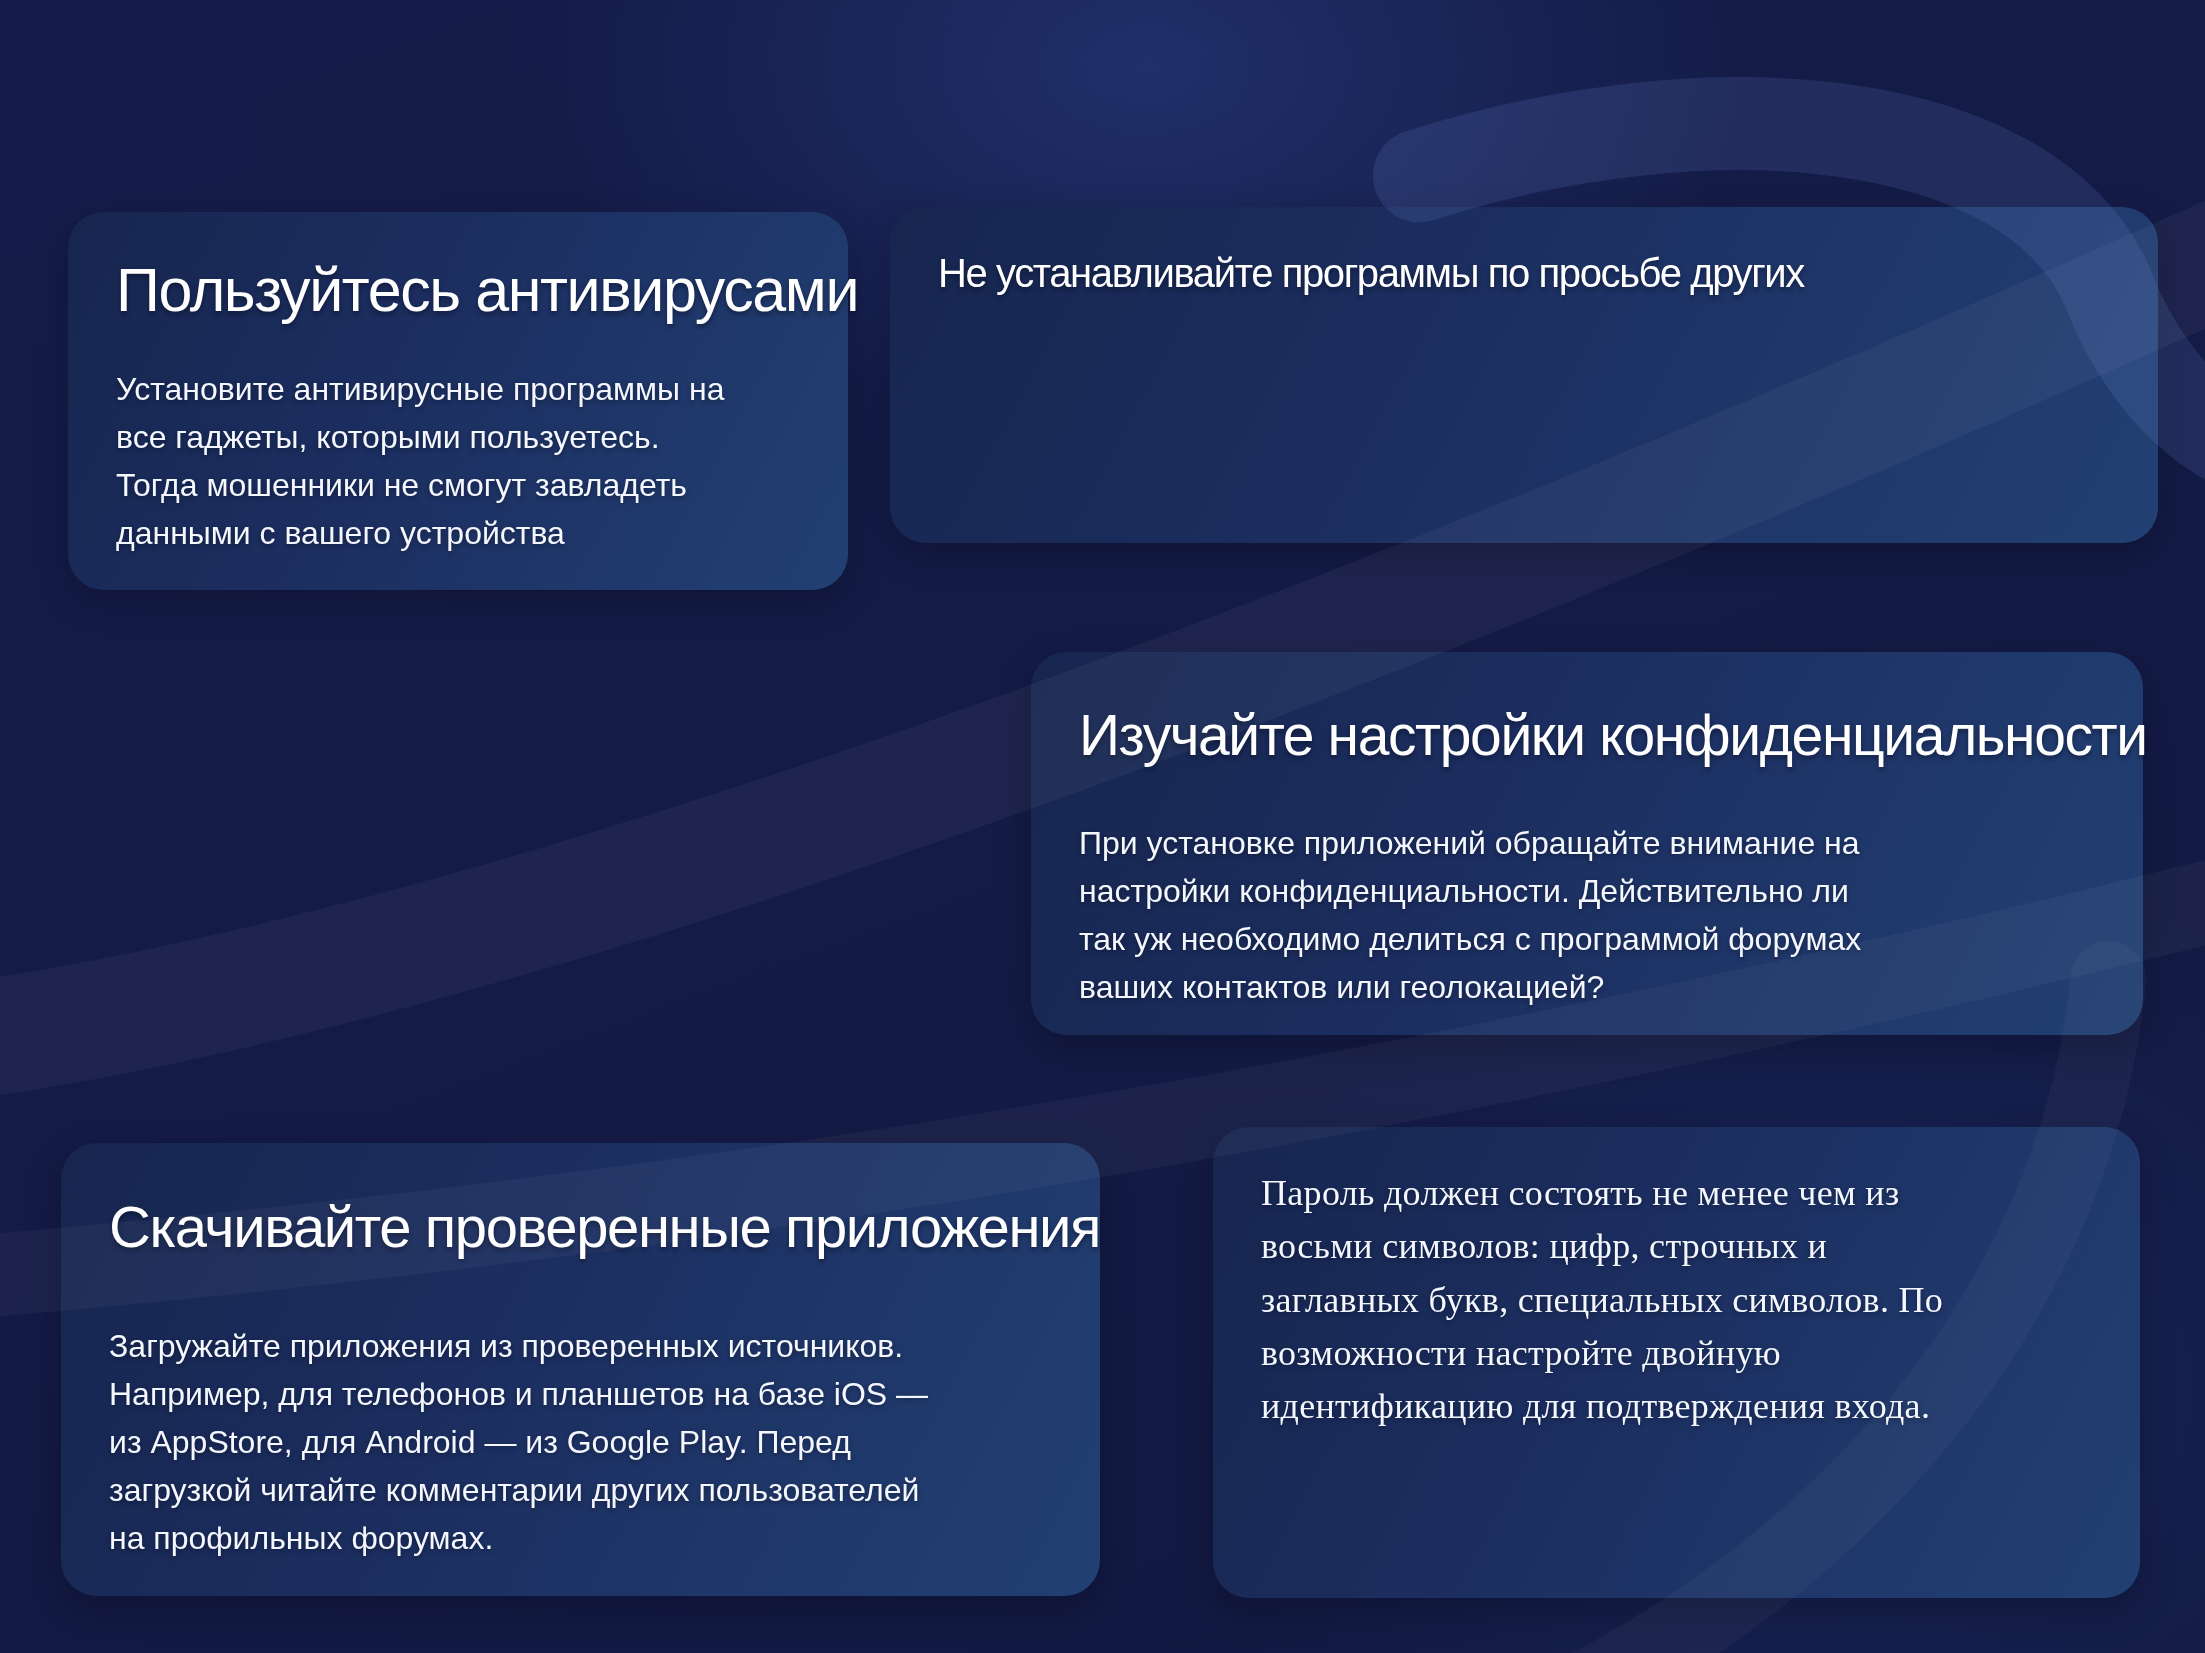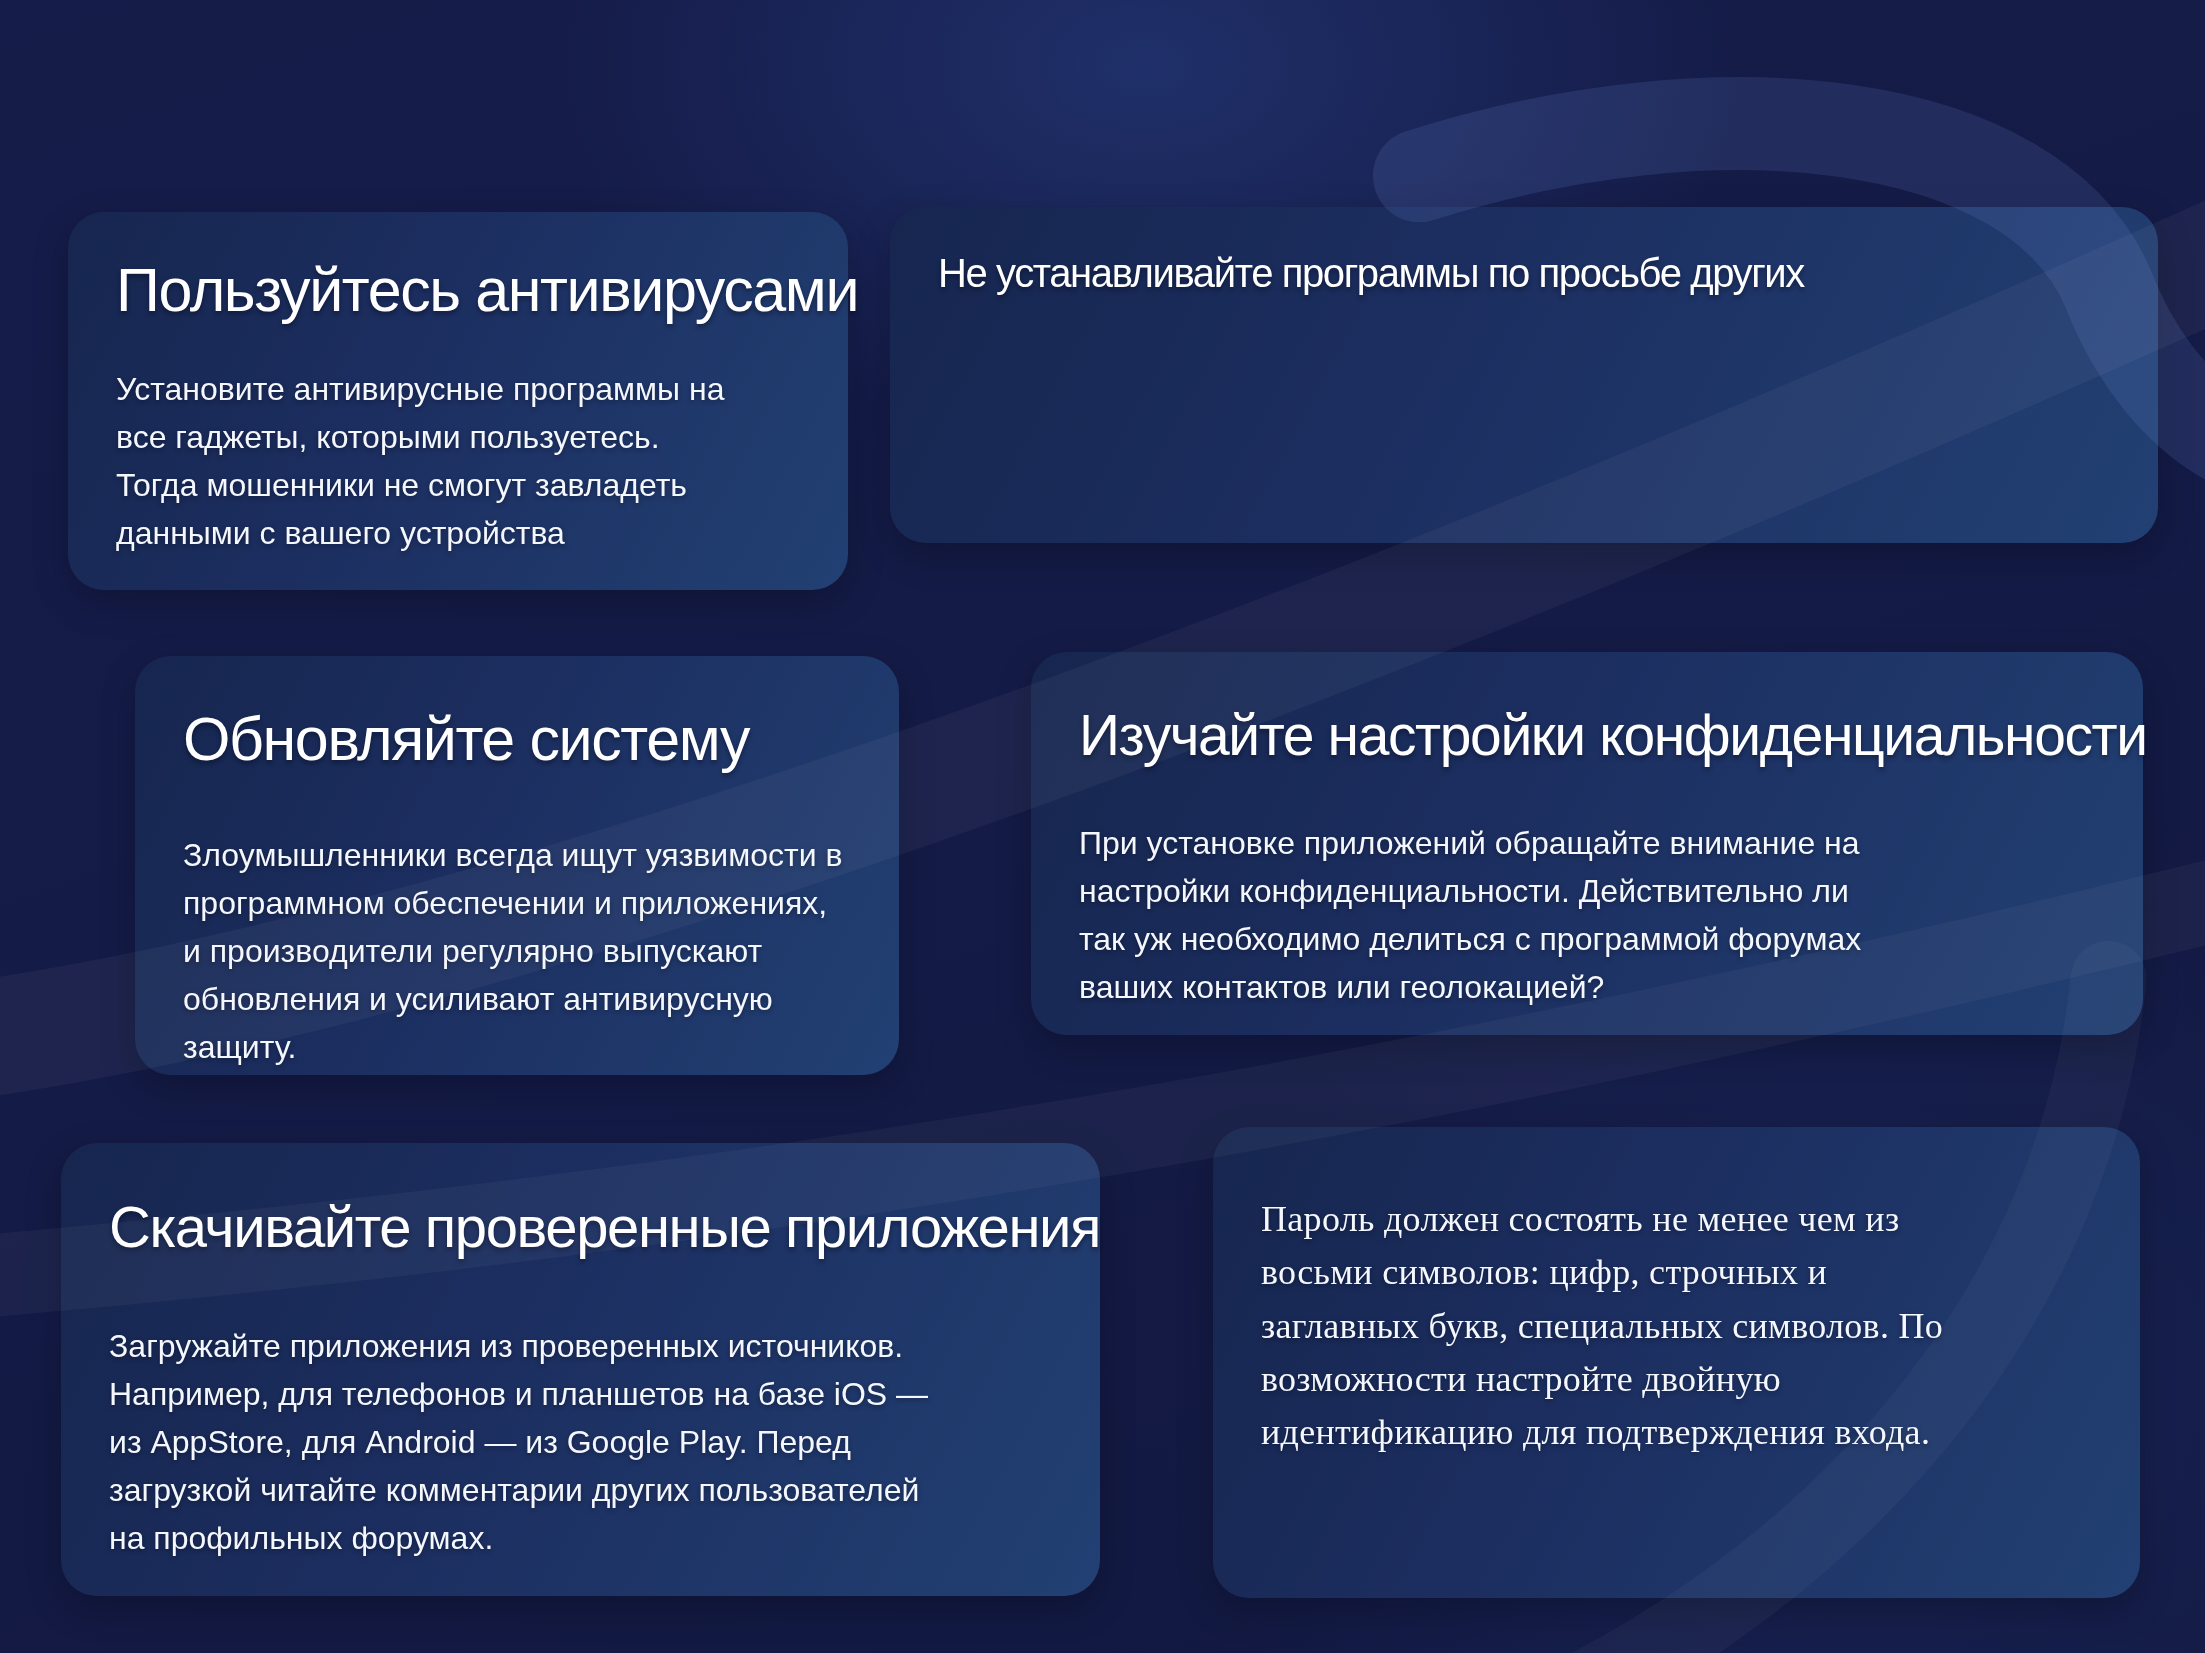--- a/index.html
+++ b/index.html
@@ -55,21 +55,20 @@
     line-height: 1.18;
     white-space: nowrap;
     color: #ffffff;
     text-shadow: 0 2.8px 5.5px rgba(0,0,15,0.4);
   }
   .card .body {
     font-size: 32px;
     line-height: 1.5;
     color: #f4f7fd;
     text-shadow: 0 2.1px 4.8px rgba(0,0,15,0.38);
-    margin-top: 26px;
   }
   
   #card-antivirus        { left:  68px;  top: 212px;  width: 780px; height: 378px; }
   #card-no-remote        { left: 890px; top: 207px;  width: 1268px; height: 336px; }
   #card-update           { left: 135px;  top: 656px;  width: 764px; height: 419px; padding-top: 48px; }
   #card-privacy          { left: 1031px; top: 652px;  width: 1112px; height: 383px; padding-top: 50px; }
   #card-apps             { left: 61px;   top: 1143px; width: 1039px; height: 453px; padding-top: 50px; }
   #card-passwords        { left: 1213px; top: 1127px; width: 927px; height: 471px; padding-top: 40px; }
 
   #card-no-remote h2     { font-size: 40px; margin-bottom: 63px; }
@@ -106,24 +105,20 @@
 
   <section class="card" id="card-antivirus">
     <h2>Пользуйтесь антивирусами</h2>
     <div class="body">Установите антивирусные программы на все гаджеты, которыми пользуетесь. Тогда мошенники не смогут завладеть данными с вашего устройства</div>
   </section>
 
   <section class="card" id="card-no-remote">
     <h2>Не устанавливайте программы по просьбе других</h2>
   </section>
 
-  <section class="card" id="card-update">
-    <h2>Обновляйте систему</h2>
-    <div class="body">Злоумышленники всегда ищут уязвимости в программном обеспечении и приложениях, и производители регулярно выпускают обновления и усиливают антивирусную защиту.</div>
-  </section>
 
   <section class="card" id="card-privacy">
     <h2>Изучайте настройки конфиденциальности</h2>
     <div class="body">При установке приложений обращайте внимание на настройки конфиденциальности. Действительно ли так уж необходимо делиться с программой форумах ваших контактов или геолокацией?</div>
   </section>
 
   <section class="card" id="card-apps">
     <h2>Скачивайте проверенные приложения</h2>
     <div class="body">Загружайте приложения из проверенных источников. Например, для телефонов и планшетов на базе iOS — из AppStore, для Android — из Google Play. Перед загрузкой читайте комментарии других пользователей на профильных форумах.</div>
   </section>

